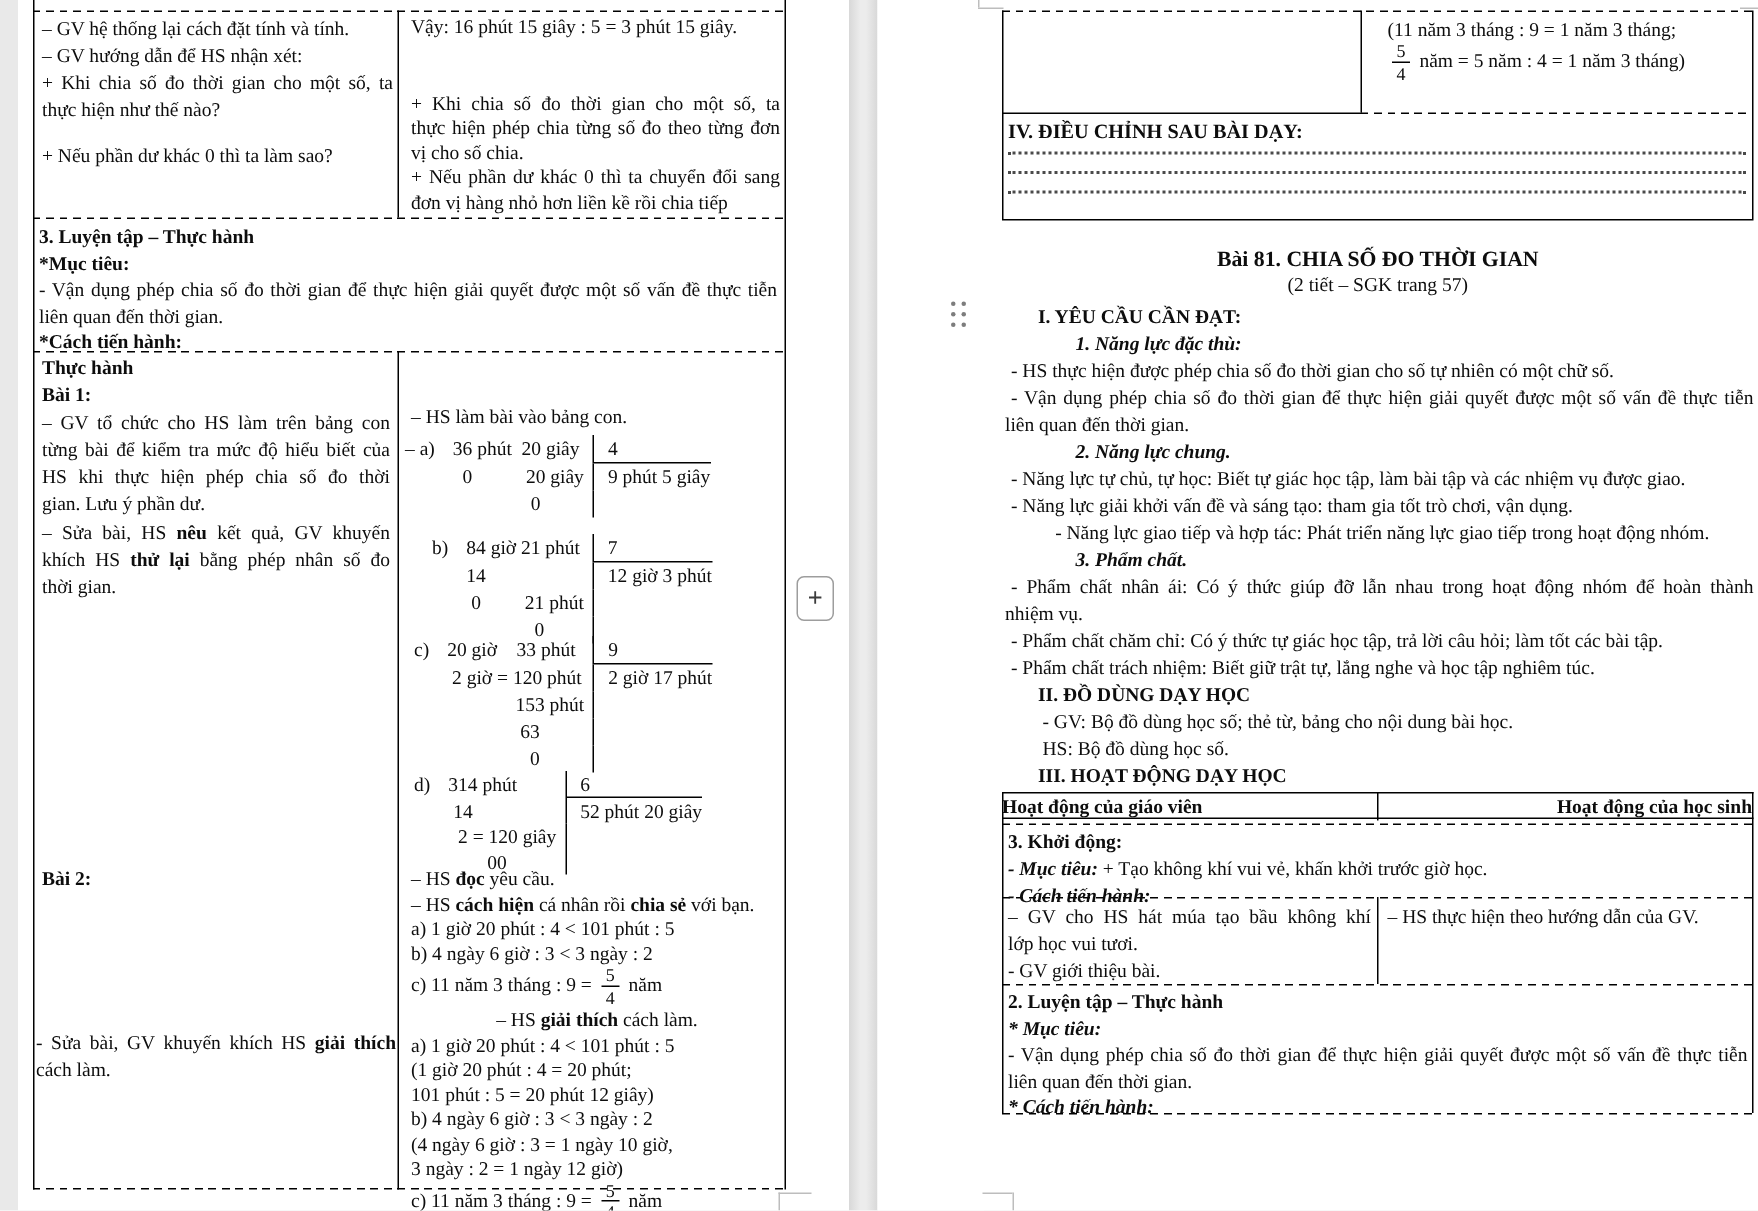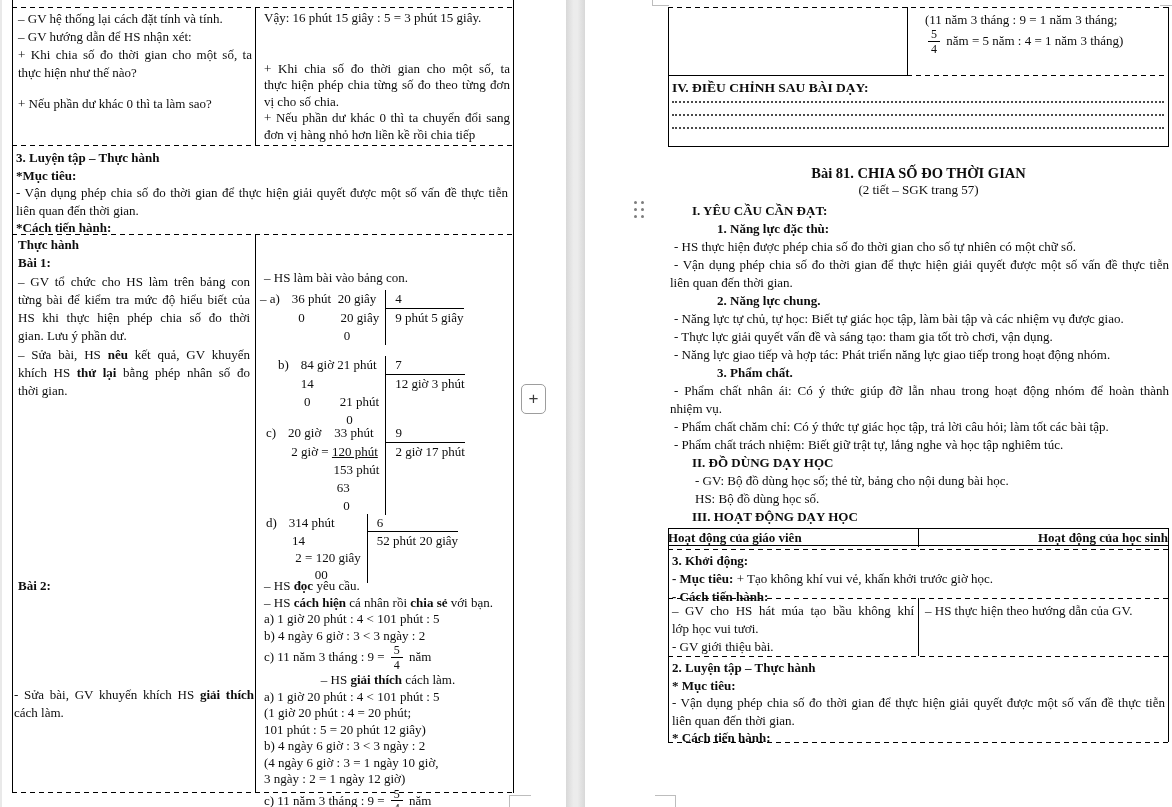--- a/index.html
+++ b/index.html
@@ -1,35 +1,35 @@
 <!DOCTYPE html>
 <html><head>
 <meta charset="utf-8">
 <style>
   html,body{margin:0;padding:0;}
   .screen{position:relative;width:1172px;height:807px;overflow:hidden;
     font-family:"Liberation Serif","DejaVu Serif",serif;color:#0d0d0d;background:#e9e9e9;}
   .page{position:absolute;top:0;height:807px;background:#fff;}
-  .page-left{left:2px;width:644px;}
+  .page-left{left:12px;width:644px;}
   .gutter{position:absolute;left:566px;top:0;width:19px;height:807px;
     background:linear-gradient(90deg,#d8d8d8,#ececec 40%,#ececec 60%,#d8d8d8);}
   .page-right{left:585px;width:638px;}
   .hline,.vline,.hdash,.mark{position:absolute;}
   .hline{height:1.4px;background:#000;}
   .vline{width:1.4px;background:#000;}
   .hdash{height:1.4px;background:repeating-linear-gradient(90deg,#000 0 5px,rgba(0,0,0,0) 5px 9px);}
   .mark{background:#bdbdbd;}
   .block{position:absolute;font-size:13px;}
   .ln{min-height:1em;}
   .ln.j{text-align:justify;text-align-last:justify;}
   .ln.c{text-align:center;}
   .ln.blank{}
   .b{font-weight:bold;}
-  .i{}
-  .u{text-decoration:underline;}
+  .i{font-style:italic;}
+  .u{}
   .frac{display:inline-flex;flex-direction:column;align-items:center;vertical-align:middle;
     line-height:1.05;margin:0 3px;font-size:12px;}
   .frac .fn{padding:0 3px;border-bottom:1px solid #000;}
   .frac .fd{padding-top:1px;}
   .division{position:absolute;display:flex;font-size:13px;line-height:18px;}
   .dlabel{margin-right:12px;white-space:pre;}
   .dgrid{display:grid;grid-template-columns:auto auto;}
   .dl{white-space:pre;border-right:1.4px solid #000;padding-right:6px;}
   .dr{white-space:pre;padding-left:9px;}
   .dr.rl{border-bottom:1.4px solid #000;}
@@ -222,22 +222,22 @@
     </div>
 
     <div class="block" style="left:85px;top:202px;width:499px;line-height:18px">
         <div class="ln" style="padding-left: 22px;"><span class="b">I. YÊU CẦU CẦN ĐẠT:</span></div>
         <div class="ln" style="padding-left: 47px;"><span class="b i">1. Năng lực đặc thù:</span></div>
         <div class="ln" style="padding-left: 4px;"><span>- HS thực hiện được phép chia số đo thời gian cho số tự nhiên có một chữ số.</span></div>
         <div class="ln j" style="padding-left: 4px;"><span>- Vận dụng phép chia số đo thời gian để thực hiện giải quyết được một số vấn đề thực tiễn</span></div>
         <div class="ln"><span>liên quan đến thời gian.</span></div>
         <div class="ln" style="padding-left: 47px;"><span class="b i">2. Năng lực chung.</span></div>
         <div class="ln" style="padding-left: 4px;"><span>- Năng lực tự chủ, tự học: Biết tự giác học tập, làm bài tập và các nhiệm vụ được giao.</span></div>
-        <div class="ln" style="padding-left: 4px;"><span>- Thực lực giải quyết vấn đề và sáng tạo: tham gia tốt trò chơi, vận dụng.</span></div>
-        <div class="ln" style="padding-left: 4px;"><span>- Năng lực giao tiếp và hợp tác: Phát triển năng lực giao tiếp trong hoạt động nhóm.</span></div>
+        <div class="ln" style="padding-left: 4px;"><span>- Năng lực giải khởi vấn đề và sáng tạo: tham gia tốt trò chơi, vận dụng.</span></div>
+        <div class="ln" style="padding-left: 4px; text-align: center;"><span>- Năng lực giao tiếp và hợp tác: Phát triển năng lực giao tiếp trong hoạt động nhóm.</span></div>
         <div class="ln" style="padding-left: 47px;"><span class="b i">3. Phẩm chất.</span></div>
         <div class="ln j" style="padding-left: 4px;"><span>- Phẩm chất nhân ái: Có ý thức giúp đỡ lẫn nhau trong hoạt động nhóm để hoàn thành</span></div>
         <div class="ln"><span>nhiệm vụ.</span></div>
         <div class="ln" style="padding-left: 4px;"><span>- Phẩm chất chăm chỉ: Có ý thức tự giác học tập, trả lời câu hỏi; làm tốt các bài tập.</span></div>
         <div class="ln" style="padding-left: 4px;"><span>- Phẩm chất trách nhiệm: Biết giữ trật tự, lắng nghe và học tập nghiêm túc.</span></div>
         <div class="ln" style="padding-left: 22px;"><span class="b">II. ĐỒ DÙNG DẠY HỌC</span></div>
         <div class="ln" style="padding-left: 25px;"><span>- GV: Bộ đồ dùng học số; thẻ từ, bảng cho nội dung bài học.</span></div>
         <div class="ln" style="padding-left: 25px;"><span>HS: Bộ đồ dùng học số.</span></div>
         <div class="ln" style="padding-left: 22px;"><span class="b">III. HOẠT ĐỘNG DẠY HỌC</span></div>
       </div>

